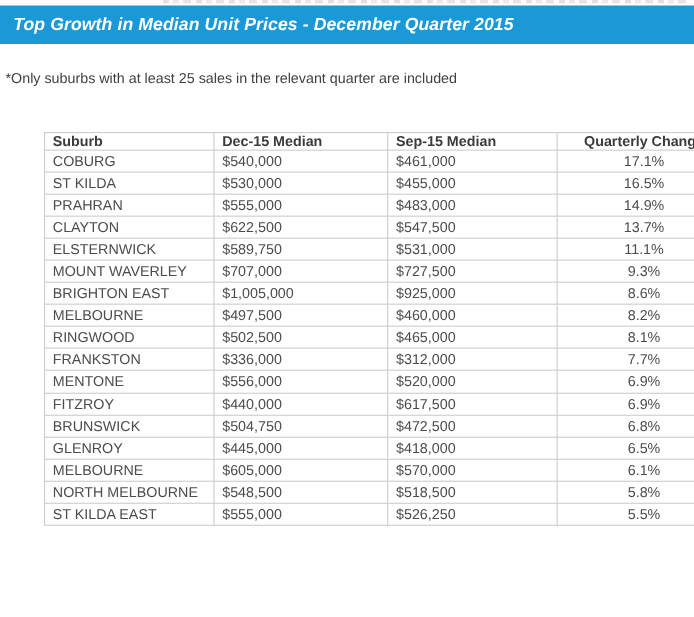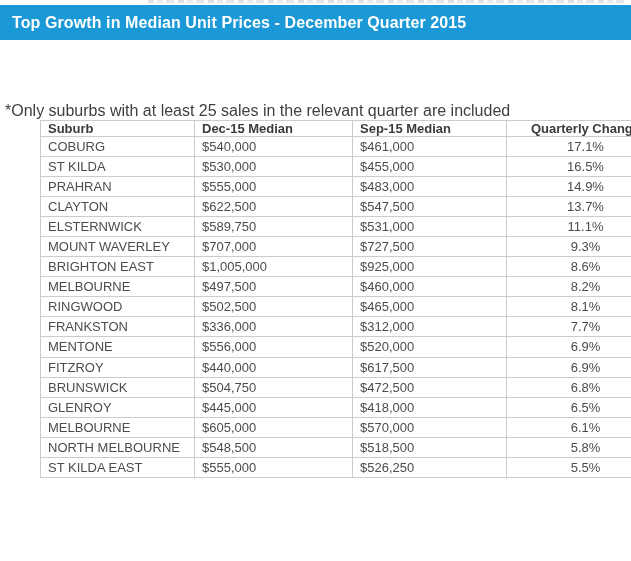--- a/index.html
+++ b/index.html
@@ -26,26 +26,26 @@
   }
   .title-bar .title {
     display: block;
     line-height: 35px;
     padding-left: 12px;
     color: #ffffff;
     font-size: 16px;
     font-weight: bold;
     letter-spacing: 0.1px;
     white-space: nowrap;
+    font-style: italic;
   }
   .note {
     position: absolute; top: 63px; left: 5px;
-    font-size: 16px;
+    font-size: 13px;
     color: #3f3f3f;
-    margin-top: 39px;
   }
   table.growth {
     position: absolute; top: 120px; left: 4px;
     width: 624px; height: 358px;
     border-collapse: collapse;
     table-layout: fixed;
     margin-left: 36px;
   }
   .growth th, .growth td {
     border: 1px solid #cccccc;

